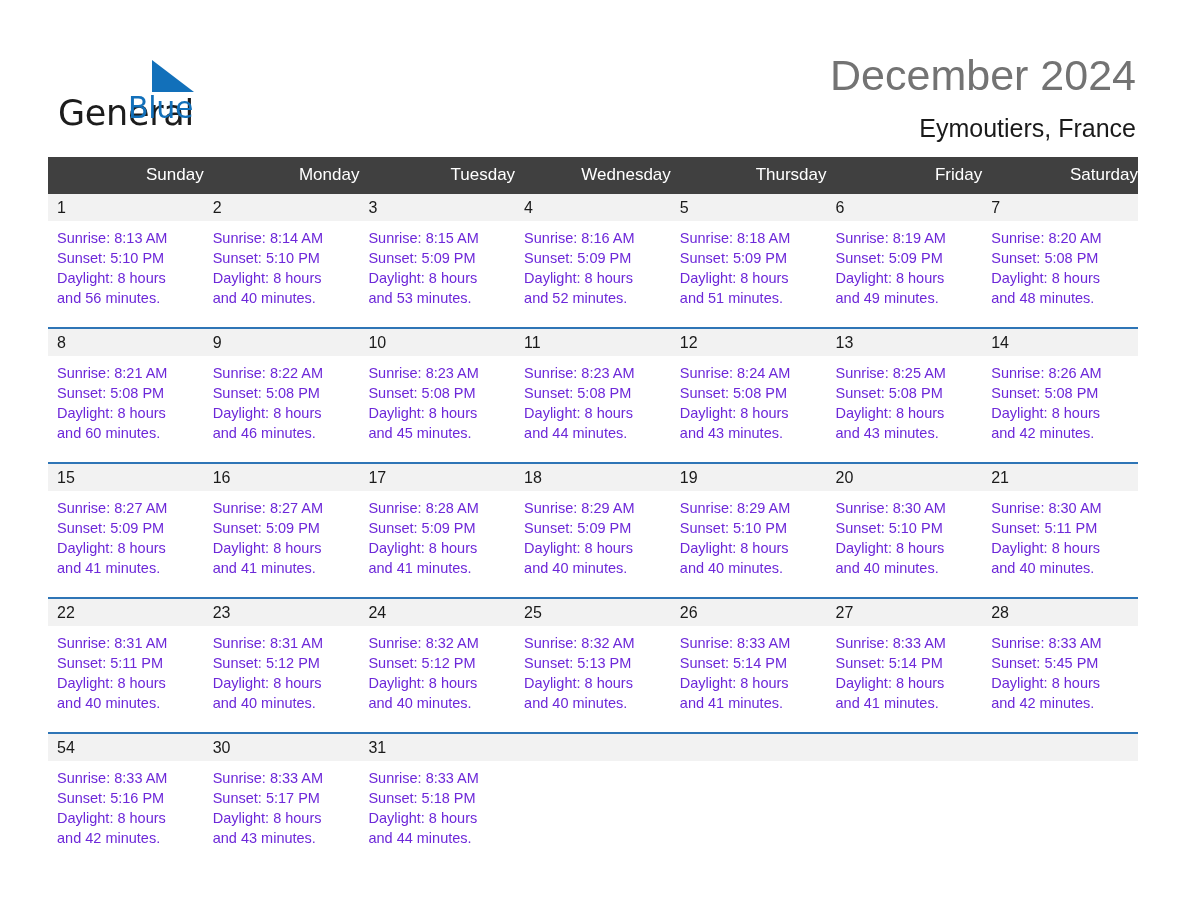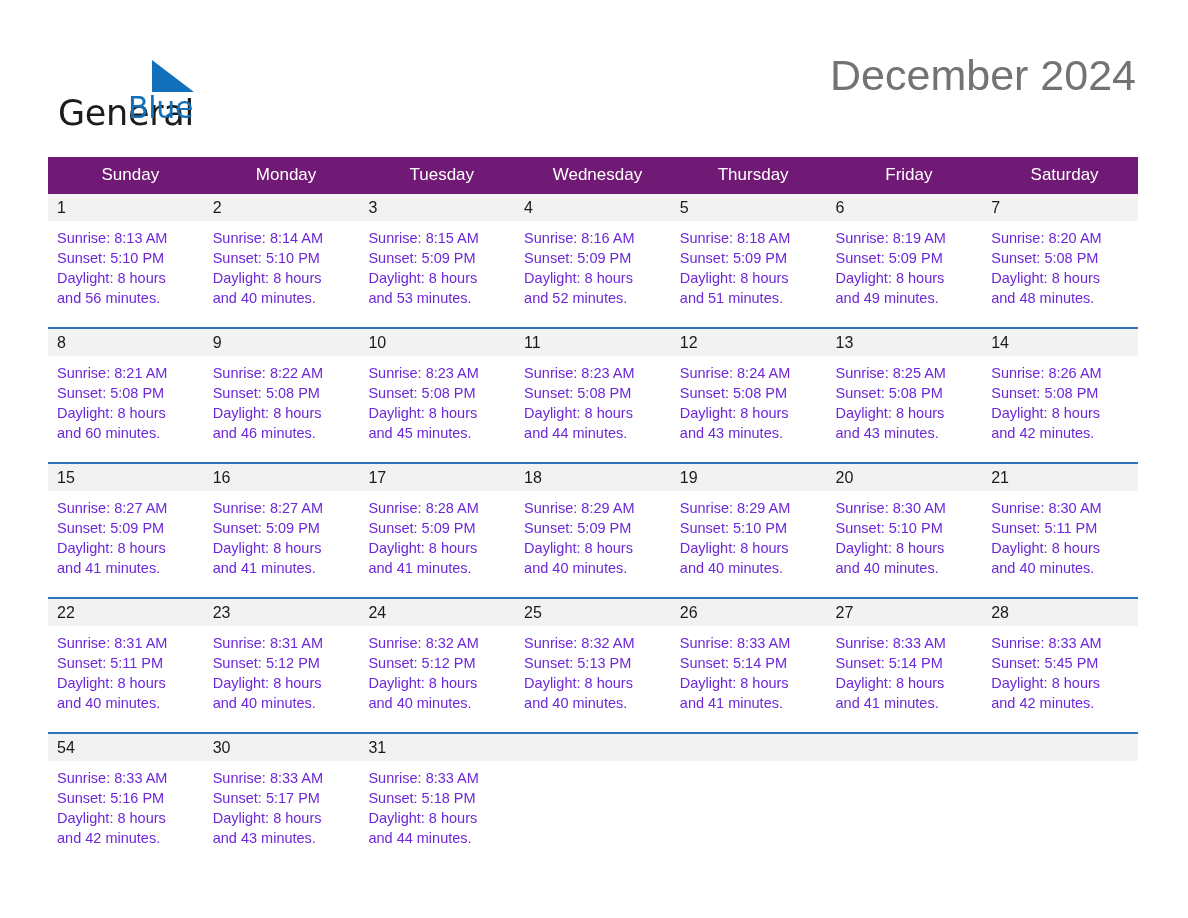--- a/index.html
+++ b/index.html
@@ -95,25 +95,25 @@
     position: absolute;
     left: 48px;
     top: 157px;
     width: 1090px;
     border-collapse: collapse;
     table-layout: fixed;
   }
   .calendar col { width: 155.7px; }
 
   .calendar thead th {
-    background: #701a75;
+    background: #404040;
     color: #ffffff;
     font-size: 17px;
     font-weight: 400;
-    text-align: center;
+    text-align: right;
     padding: 8px 0 9px 9px;
     height: 20px;
     line-height: 20px;
   }
 
   .week-row > td {
     padding: 0;
     vertical-align: top;
     border-top: 2px solid #2e75b6;
   }
@@ -147,20 +147,21 @@
 <div class="page">
 
   <div class="header">
     <div class="logo">
       <span class="logo-general">General</span>
       <span class="logo-tri"></span>
       <span class="logo-blue">Blue</span>
     </div>
     <div class="title-block">
       <div class="cal-title">December 2024</div>
+      <div class="cal-subtitle">Eymoutiers, France</div>
     </div>
   </div>
 
   <table class="calendar">
     <colgroup>
       <col>
         <col>
         <col>
         <col>
         <col>

